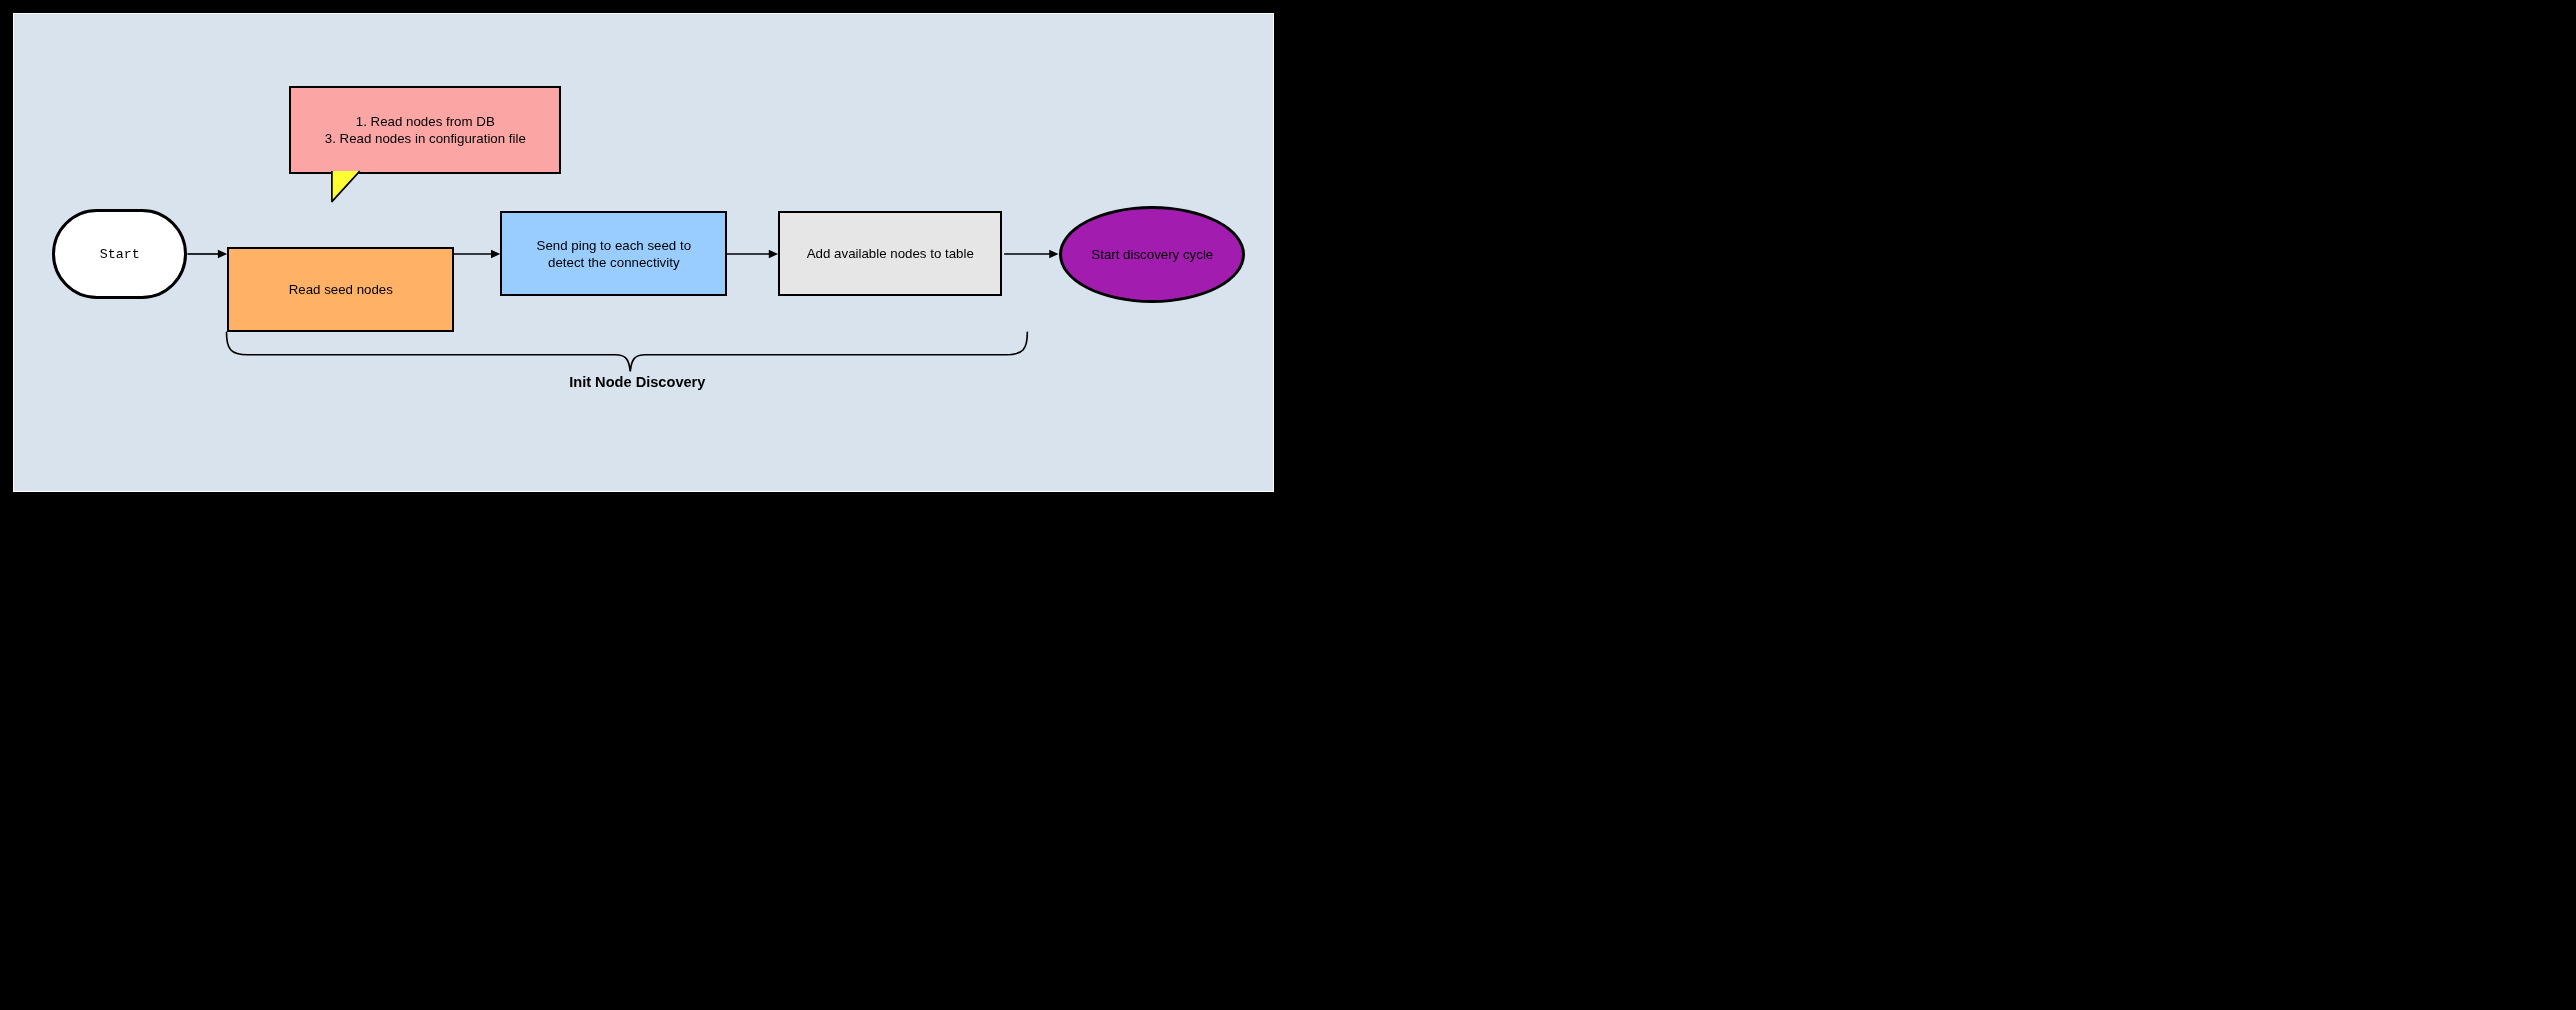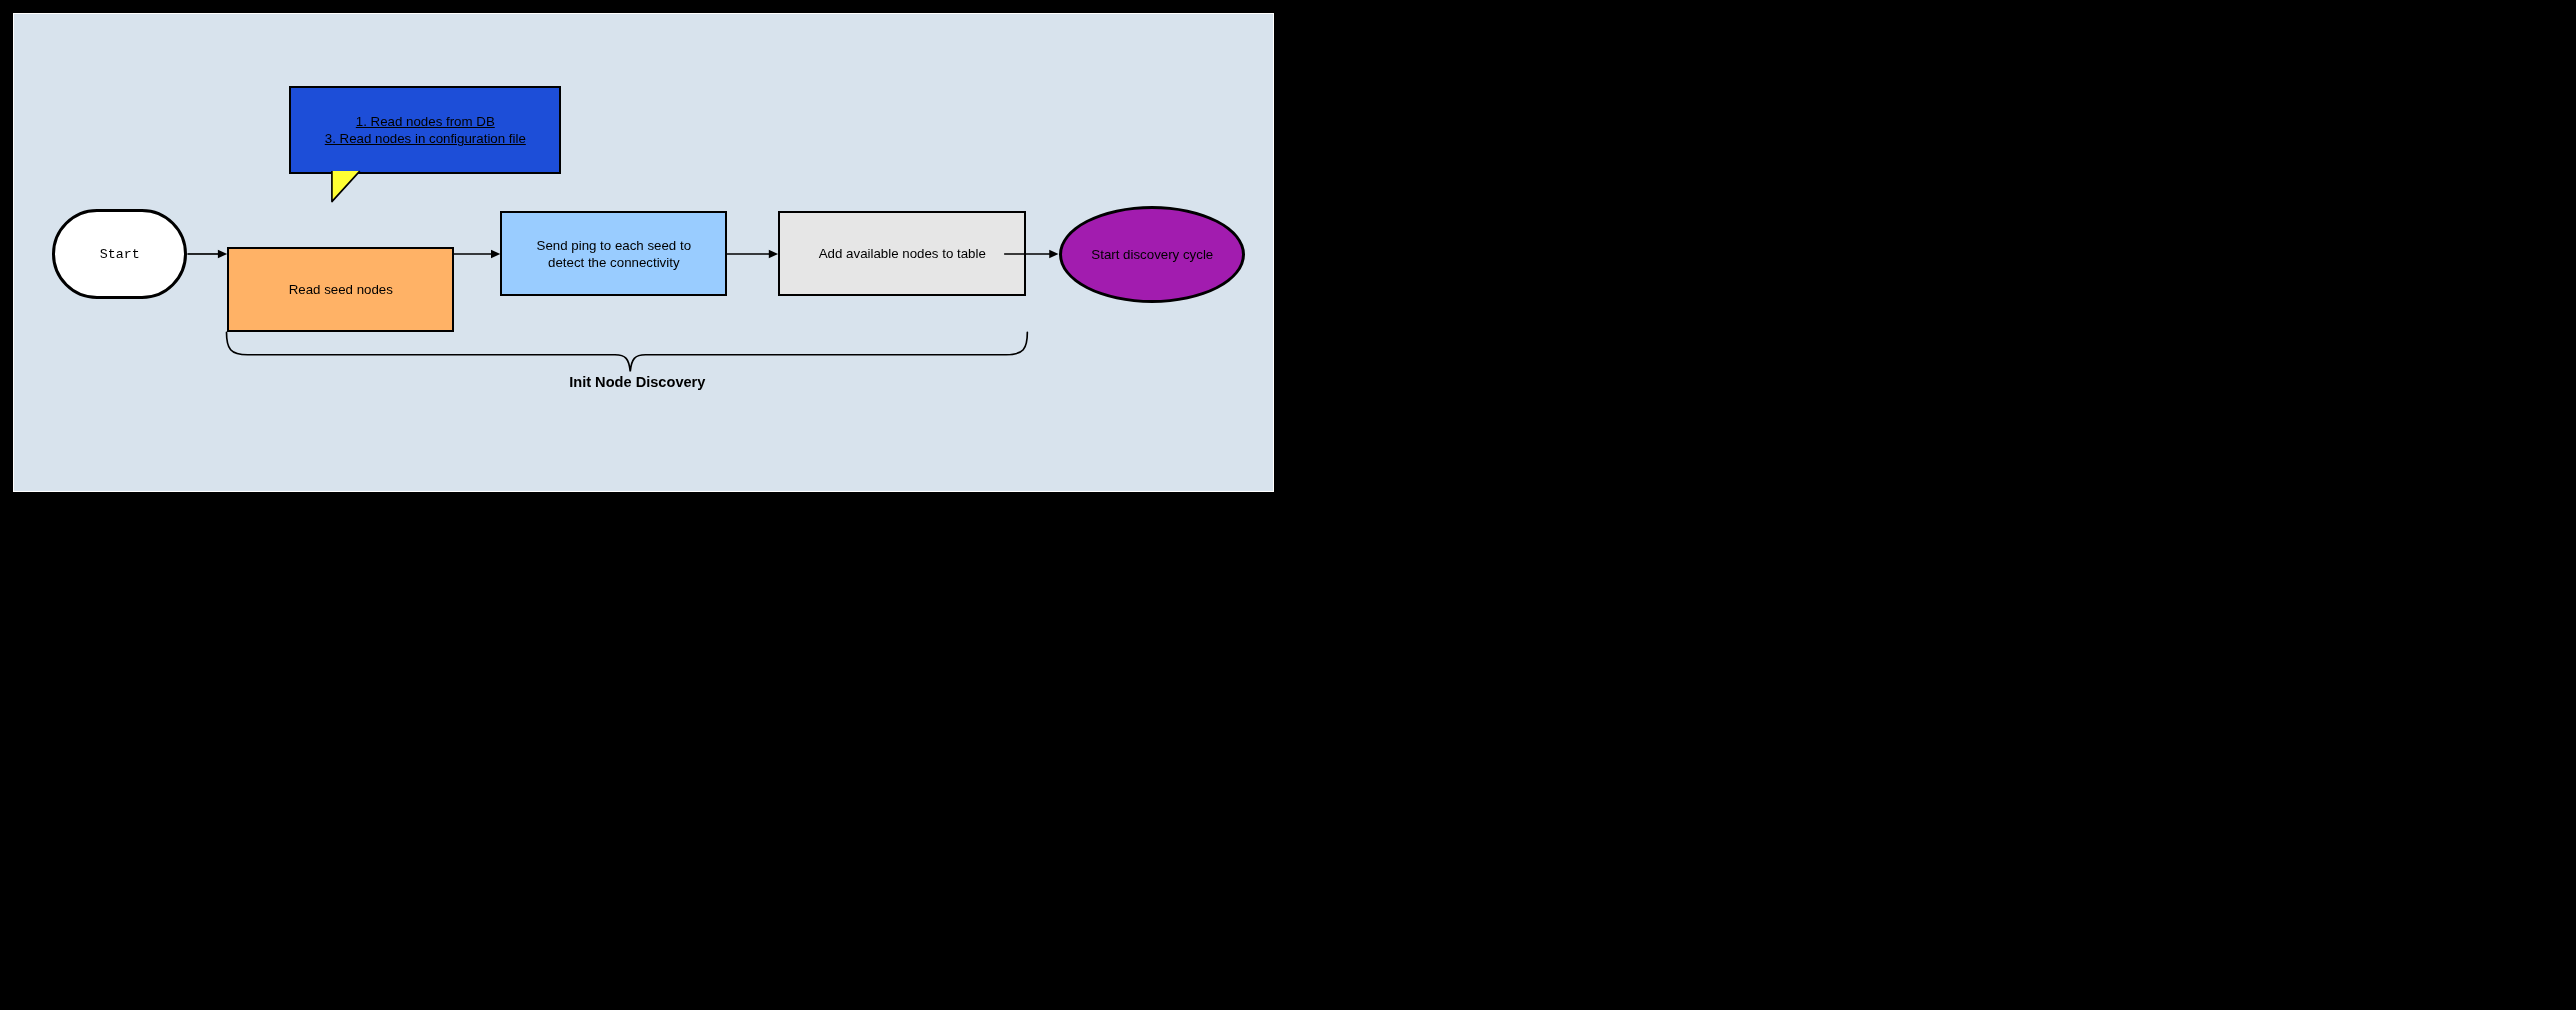--- a/index.html
+++ b/index.html
@@ -34,33 +34,32 @@
   .terminator {
     left: 38px; top: 195px; width: 135px; height: 90px;
     background: #ffffff;
     border: 3.3px solid #000;
     border-radius: 45px;
     font-family: Liberation Mono, monospace;
   }
   .box { border: 2.7px solid #000; }
   .box-orange { left: 213px; top: 197px; width: 227px; height: 85px; background: #ffb266; margin-top: 36px; }
   .box-blue   { left: 486px; top: 197px; width: 227px; height: 85px; background: #99ccff; padding: 0 22.5px; }
-  .box-gray   { left: 764px; top: 197px; width: 248px; height: 85px; background: #e6e6e6; text-align: right; }
+  .box-gray   { left: 764px; top: 197px; width: 224px; height: 85px; background: #e6e6e6; text-align: right; }
   .ellipse {
     left: 1045px; top: 192px; width: 186px; height: 97px;
     background: #a21caf;
     border: 3.3px solid #000;
     border-radius: 50%;
   }
   .callout {
     left: 275px; top: 72px; width: 272px; height: 88px;
-    background: #1d4ed8;
+    background: #fca5a5;
     border: 2.7px solid #000;
     flex-direction: column;
-    text-decoration: underline;
   }
   .callout-line { white-space: nowrap; }
   .brace-label {
     position: absolute;
     left: 623px; top: 360px;
     transform: translateX(-50%);
     font-size: 14.6px;
     font-weight: bold;
     white-space: nowrap;
     z-index: 2;

